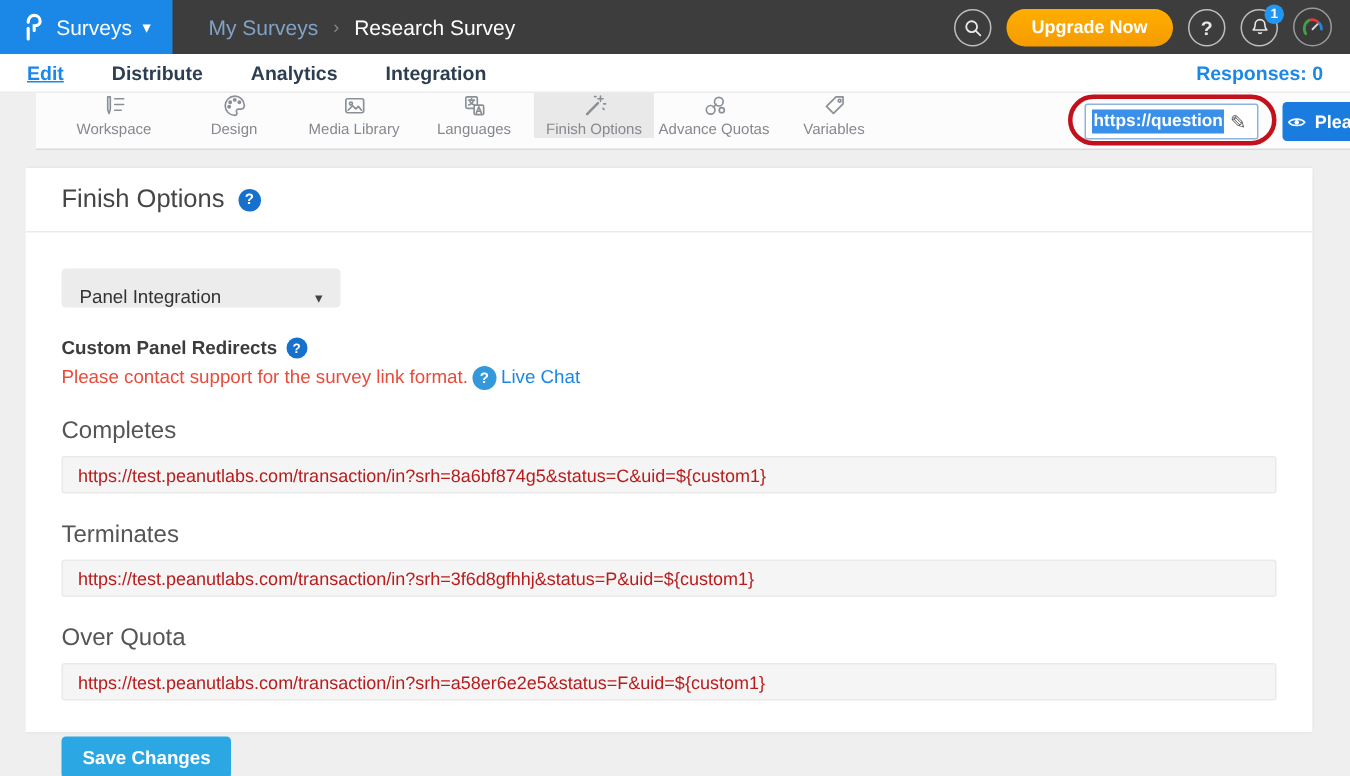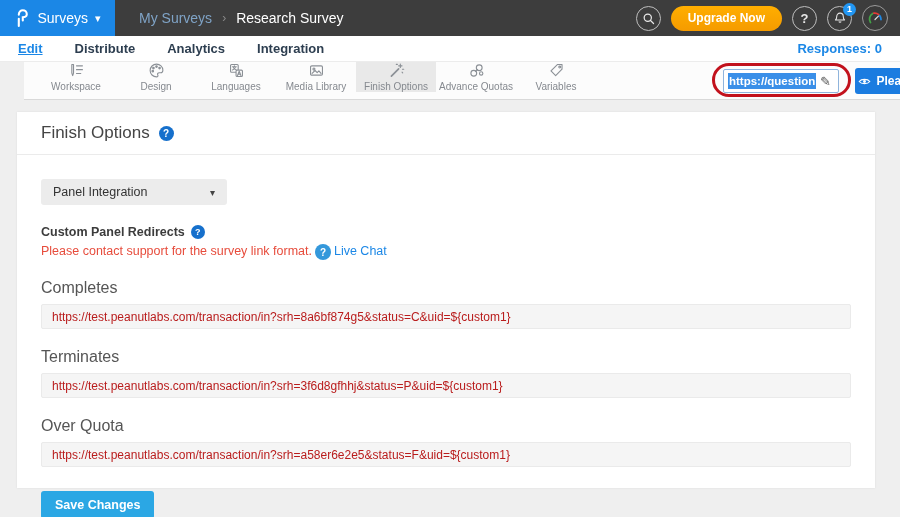--- a/index.html
+++ b/index.html
@@ -67,21 +67,21 @@
   .card-header { height: 43px; padding: 0 24px; display: flex; align-items: center;
     gap: 9px; border-bottom: 1px solid #ebebeb; }
   .card-title { font-size: 17px; color: #454545; }
   .help-circle { width: 15px; height: 15px; background: #1670cc; border-radius: 50%;
     color: #fff; font-size: 10px; font-weight: bold; display: inline-flex;
     align-items: center; justify-content: center; cursor: pointer; flex: 0 0 auto; }
   .help-circle.small { width: 14px; height: 14px; font-size: 9px; }
   .card-body { padding: 24px 24px 0 24px; }
 
   .dropdown { width: 186px; height: 26px; background: #ececec; border-radius: 3px;
-    padding: 0 12px; display: flex; align-items: center; justify-content: space-between;
+    padding: 0 12px; display: flex; align-items: flex-end; justify-content: space-between;
     font-size: 12.5px; color: #333; cursor: pointer; margin-bottom: 20px; }
   .dd-caret { font-size: 10px; color: #444; }
 
   .section-head { display: flex; align-items: center; gap: 6px; font-size: 12.5px;
     font-weight: bold; color: #3c3c3c; }
   .warning-line { display: flex; gap: 3px; margin-top: 5px; }
   .warning-text { color: #e74c3c; font-size: 12.5px; }
   .chat-circle { width: 16px; height: 16px; background: #3498db; border-radius: 50%;
     color: #fff; font-size: 10px; font-weight: bold; display: inline-flex;
     align-items: center; justify-content: center; cursor: pointer; }
@@ -167,35 +167,35 @@
       <circle cx="6.4" cy="7.2" r="0.9" fill="#8b9096"></circle>
       <circle cx="10" cy="5.4" r="0.9" fill="#8b9096"></circle>
       <circle cx="13.6" cy="7.2" r="0.9" fill="#8b9096"></circle>
       <circle cx="5.6" cy="10.8" r="0.9" fill="#8b9096"></circle>
     </svg>
     <span class="tab-label">Design</span>
   </div>
 
   <div class="tool-tab">
     <svg viewBox="0 0 20 20">
+      <rect x="3" y="4.5" width="14" height="11" rx="1.5"></rect>
+      <circle cx="7" cy="8.3" r="1.2"></circle>
+      <path d="M4.8 13.5 L8.3 10 L10.8 12.5 L12.8 10.5 L15.3 13.5"></path>
+    </svg>
+    <span class="tab-label">Media Library</span>
+  </div>
+
+  <div class="tool-tab">
+    <svg viewBox="0 0 20 20">
       <rect x="3" y="3" width="9" height="9" rx="1.2"></rect>
       <path d="M5.2 5.6 H9.8 M7.5 4.4 V5.6 M9 5.6 C8.6 7.6 6.6 9 5.2 9.4 M6 5.6 C6.4 7.6 8.4 9 9.8 9.4"></path>
       <rect x="9.5" y="9.5" width="7.5" height="7.5" rx="1.2" fill="#fcfcfc"></rect>
       <path d="M11.2 15.8 L13.2 10.8 L15.2 15.8 M11.8 14.3 H14.6"></path>
     </svg>
     <span class="tab-label">Languages</span>
-  </div>
-
-  <div class="tool-tab">
-    <svg viewBox="0 0 20 20">
-      <rect x="3" y="4.5" width="14" height="11" rx="1.5"></rect>
-      <circle cx="7" cy="8.3" r="1.2"></circle>
-      <path d="M4.8 13.5 L8.3 10 L10.8 12.5 L12.8 10.5 L15.3 13.5"></path>
-    </svg>
-    <span class="tab-label">Media Library</span>
   </div>
 
   <div class="tool-tab active">
     <svg viewBox="0 0 20 20">
       <path d="M4 16.5 L12.5 8" stroke-width="2"></path>
       <path d="M14.5 2.5 V6.5 M12.5 4.5 H16.5"></path>
       <path d="M17 8.5 h1.5 M9.8 2.8 h1.2 M16.5 12 l.8 .8"></path>
     </svg>
     <span class="tab-label">Finish Options</span>
   </div>

